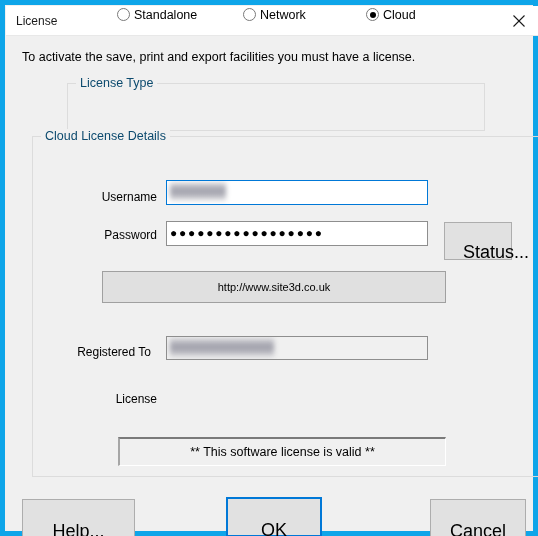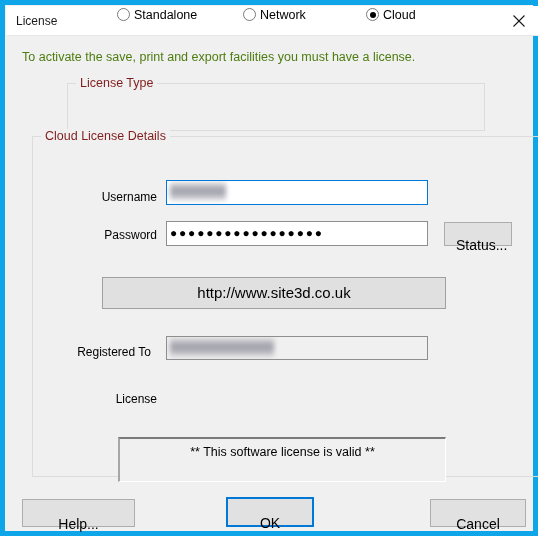--- a/index.html
+++ b/index.html
@@ -54,38 +54,38 @@
     cursor: default;
   }
   .close-btn svg { position: absolute; left: 16px; top: 9px; }
 
   
   .intro {
     position: absolute;
     left: 17px;
     top: 45px;
     font-size: 12.5px;
-    color: #4d7c0f;
+    color: #000000;
     white-space: nowrap;
   }
 
   
   .group {
     position: absolute;
     box-sizing: border-box;
     border: 1px solid #dcdcdc;
   }
   .group-title {
     position: absolute;
     top: -8px;
     left: 8px;
     background: #f0f0f0;
     padding: 0 4px;
     font-size: 12.5px;
-    color: #7f1d1d;
+    color: #0c4a6e;
     white-space: nowrap;
   }
   #license-type-group { left: 62px; top: 78px; width: 418px; height: 48px; }
   #cloud-details-group { left: 27px; top: 131px; width: 507px; height: 341px; }
   .radio {
     position: absolute;
     top: 0;
     height: 20px;
     white-space: nowrap;
     cursor: default;
@@ -177,76 +177,76 @@
 
   #status-button {
     position: absolute;
     left: 439px; top: 217px;
     width: 68px; height: 24px;
   }
 
   
   #url-banner {
     position: absolute;
-    left: 97px; top: 272px;
+    left: 97px; top: 266px;
     width: 344px; height: 32px;
     box-sizing: border-box;
     background: #e0e0e0;
     border: 1px solid #a0a0a0;
-    font-size: 15px;
+    font-size: 11px;
     color: #000;
     text-align: center;
     line-height: 30px;
     cursor: pointer;
   }
 
   
   #registered-label { left: 6px; top: 339px; }
   #registered-input { left: 161px; top: 331px; width: 262px; height: 24px; }
   #license-label { left: 12px; top: 386px; }
   #license-input { left: 161px; top: 378px; width: 262px; height: 24px; }
 
   
   #validity-banner {
     position: absolute;
     left: 113px; top: 432px;
-    width: 328px; height: 45px;
+    width: 328px; height: 29px;
     box-sizing: border-box;
     background: #f0f0f0;
     border-top: 2px solid #7a7a7a;
     border-left: 2px solid #a6a6a6;
     border-right: 1px solid #ffffff;
     border-bottom: 1px solid #ffffff;
     font-size: 12.5px;
     color: #000;
     text-align: center;
     line-height: 26px;
     white-space: nowrap;
     overflow: hidden;
   }
 
   
   .btn {
     box-sizing: border-box;
     background: #e1e1e1;
     border: 1px solid #adadad;
-    font-size: 14px;
+    font-size: 18px;
     color: #000;
     text-align: center;
     cursor: default;
-    padding: 11px;
+    padding: 18px;
     font-family: "Liberation Sans", sans-serif;
     line-height: 22px;
   }
   .btn.default {
     border: 2px solid #0078d7;
     line-height: 22px;
   }
   #help-button { position: absolute; left: 17px; top: 494px; width: 113px; height: 28px; line-height: 26px; }
-  #ok-button   { position: absolute; left: 221px; top: 492px; width: 88px; height: 30px; line-height: 26px; }
+  #ok-button   { position: absolute; left: 221px; top: 492px; width: 96px; height: 30px; line-height: 26px; }
   #cancel-button { position: absolute; left: 425px; top: 494px; width: 96px; height: 28px; line-height: 26px; }
 </style>
 </head>
 <body>
 
 <div class="window">
 
   <div class="titlebar">
     <div class="titlebar-text">License</div>
     <div class="close-btn">

